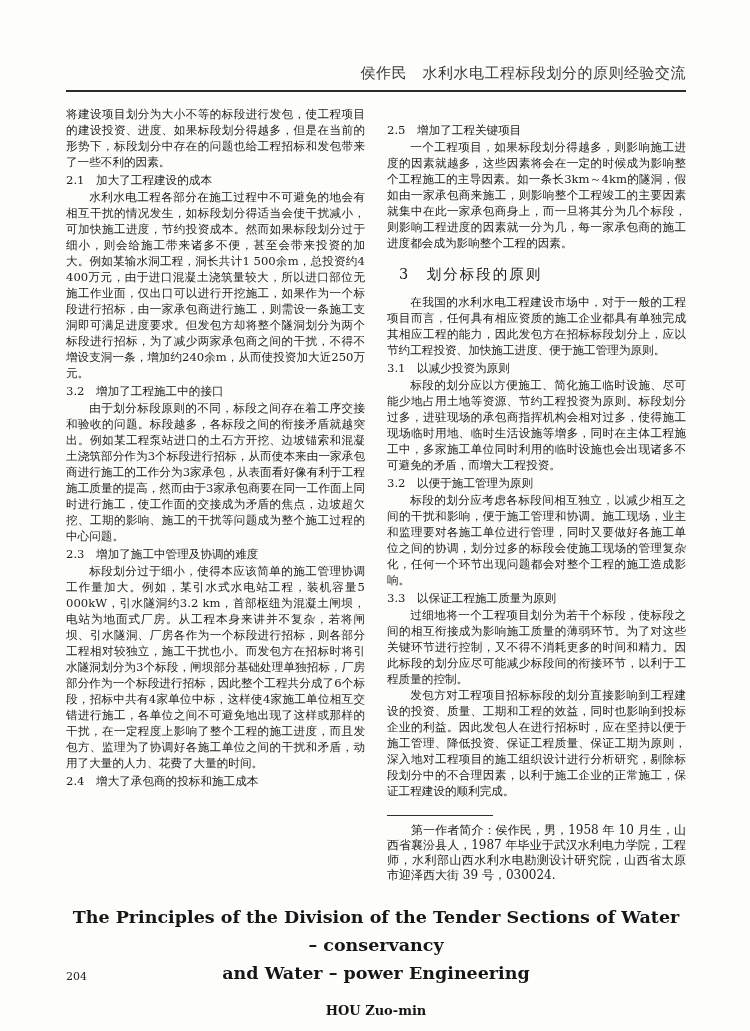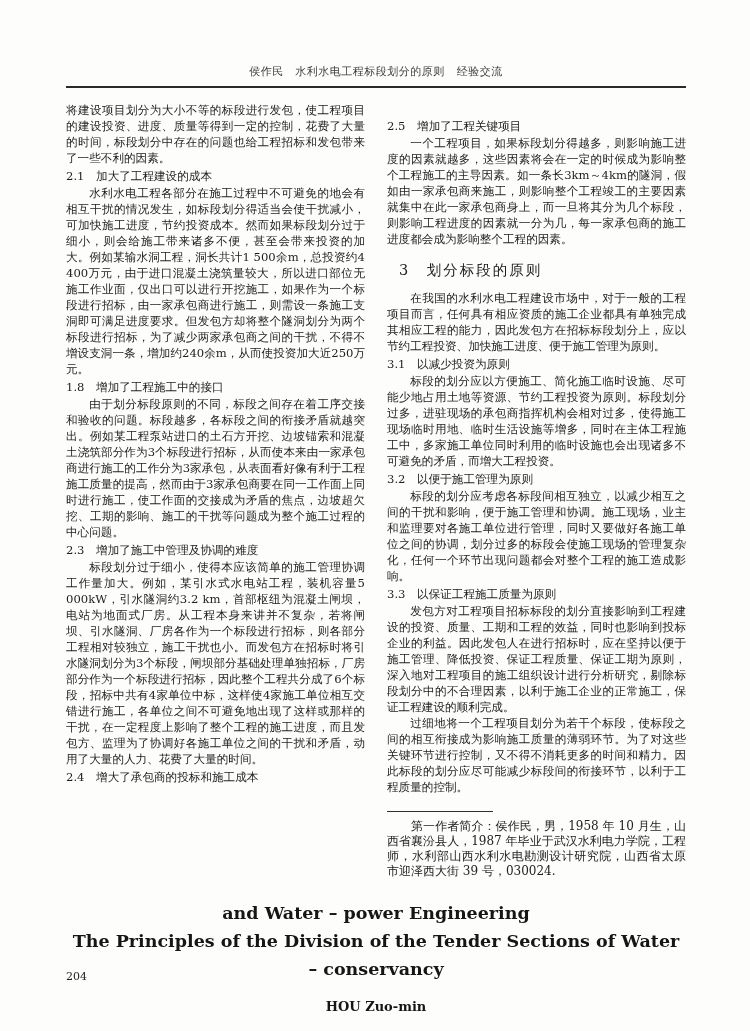--- a/index.html
+++ b/index.html
@@ -9,22 +9,22 @@
     margin:0 auto;
     background:#fdfdfb;
     font-family:"DejaVu Serif","Liberation Serif",serif;
     color:#1d1d1d;
     overflow:hidden;
     box-sizing:border-box;
   }
   .content { padding:64px 64px 0 66px; }
 
   .page-header {
-    display:flex; justify-content:center; align-items:baseline;
-    font-size:11px; color:#3b3b3b; letter-spacing:0.5px;gap:12px;
+    display:flex; justify-content:flex-end; align-items:baseline;
+    font-size:15px; color:#3b3b3b; letter-spacing:0.5px;
   }
   .header-rule {
     border:none; border-top:2px solid #2b2b2b;
     margin:7px 0 0 0;
   }
 
   .columns { display:flex; gap:22px; margin-top:14px; }
   .col { width:299px; }
 
   .col p {
@@ -75,52 +75,52 @@
 
     <div class="page-header">
       <span>侯作民　水利水电工程标段划分的原则</span>
       <span>经验交流</span>
     </div>
     <hr class="header-rule">
 
     <div class="columns">
 
       <div class="col">
-        <p style="text-indent:0;">将建设项目划分为大小不等的标段进行发包，使工程项目的建设投资、进度、质量等得到一定的控制，花费了大量的时间，标段划分中存在的问题也给工程招标和发包带来了一些不利的因素。</p>
+        <p style="text-indent:0;">将建设项目划分为大小不等的标段进行发包，使工程项目的建设投资、进度、如果标段划分得越多，但是在当前的形势下，标段划分中存在的问题也给工程招标和发包带来了一些不利的因素。</p>
         <div class="sub-heading">2.1　加大了工程建设的成本</div>
         <p>水利水电工程各部分在施工过程中不可避免的地会有相互干扰的情况发生，如标段划分得适当会使干扰减小，可加快施工进度，节约投资成本。然而如果标段划分过于细小，则会给施工带来诸多不便，甚至会带来投资的加大。例如某输水洞工程，洞长共计1 500余m，总投资约4 400万元，由于进口混凝土浇筑量较大，所以进口部位无施工作业面，仅出口可以进行开挖施工，如果作为一个标段进行招标，由一家承包商进行施工，则需设一条施工支洞即可满足进度要求。但发包方却将整个隧洞划分为两个标段进行招标，为了减少两家承包商之间的干扰，不得不增设支洞一条，增加约240余m，从而使投资加大近250万元。</p>
-        <div class="sub-heading">1.8　增加了工程施工中的接口</div>
+        <div class="sub-heading">3.2　增加了工程施工中的接口</div>
         <p>由于划分标段原则的不同，标段之间存在着工序交接和验收的问题。标段越多，各标段之间的衔接矛盾就越突出。例如某工程泵站进口的土石方开挖、边坡锚索和混凝土浇筑部分作为3个标段进行招标，从而使本来由一家承包商进行施工的工作分为3家承包，从表面看好像有利于工程施工质量的提高，然而由于3家承包商要在同一工作面上同时进行施工，使工作面的交接成为矛盾的焦点，边坡超欠挖、工期的影响、施工的干扰等问题成为整个施工过程的中心问题。</p>
         <div class="sub-heading">2.3　增加了施工中管理及协调的难度</div>
         <p>标段划分过于细小，使得本应该简单的施工管理协调工作量加大。例如，某引水式水电站工程，装机容量5 000kW，引水隧洞约3.2 km，首部枢纽为混凝土闸坝，电站为地面式厂房。从工程本身来讲并不复杂，若将闸坝、引水隧洞、厂房各作为一个标段进行招标，则各部分工程相对较独立，施工干扰也小。而发包方在招标时将引水隧洞划分为3个标段，闸坝部分基础处理单独招标，厂房部分作为一个标段进行招标，因此整个工程共分成了6个标段，招标中共有4家单位中标，这样使4家施工单位相互交错进行施工，各单位之间不可避免地出现了这样或那样的干扰，在一定程度上影响了整个工程的施工进度，而且发包方、监理为了协调好各施工单位之间的干扰和矛盾，动用了大量的人力、花费了大量的时间。</p>
         <div class="sub-heading">2.4　增大了承包商的投标和施工成本</div>
       </div>
 
       <div class="col">
         <div class="sub-heading" style="margin-top:16px;">2.5　增加了工程关键项目</div>
         <p>一个工程项目，如果标段划分得越多，则影响施工进度的因素就越多，这些因素将会在一定的时候成为影响整个工程施工的主导因素。如一条长3km～4km的隧洞，假如由一家承包商来施工，则影响整个工程竣工的主要因素就集中在此一家承包商身上，而一旦将其分为几个标段，则影响工程进度的因素就一分为几，每一家承包商的施工进度都会成为影响整个工程的因素。</p>
         <div class="section-heading">3　划分标段的原则</div>
         <p>在我国的水利水电工程建设市场中，对于一般的工程项目而言，任何具有相应资质的施工企业都具有单独完成其相应工程的能力，因此发包方在招标标段划分上，应以节约工程投资、加快施工进度、便于施工管理为原则。</p>
         <div class="sub-heading">3.1　以减少投资为原则</div>
         <p>标段的划分应以方便施工、简化施工临时设施、尽可能少地占用土地等资源、节约工程投资为原则。标段划分过多，进驻现场的承包商指挥机构会相对过多，使得施工现场临时用地、临时生活设施等增多，同时在主体工程施工中，多家施工单位同时利用的临时设施也会出现诸多不可避免的矛盾，而增大工程投资。</p>
         <div class="sub-heading">3.2　以便于施工管理为原则</div>
         <p>标段的划分应考虑各标段间相互独立，以减少相互之间的干扰和影响，便于施工管理和协调。施工现场，业主和监理要对各施工单位进行管理，同时又要做好各施工单位之间的协调，划分过多的标段会使施工现场的管理复杂化，任何一个环节出现问题都会对整个工程的施工造成影响。</p>
         <div class="sub-heading">3.3　以保证工程施工质量为原则</div>
+        <p>过细地将一个工程项目划分为若干个标段，使标段之间的相互衔接成为影响施工质量的薄弱环节。为了对这些关键环节进行控制，又不得不消耗更多的时间和精力。因此标段的划分应尽可能减少标段间的衔接环节，以利于工程质量的控制。</p>
         <p>发包方对工程项目招标标段的划分直接影响到工程建设的投资、质量、工期和工程的效益，同时也影响到投标企业的利益。因此发包人在进行招标时，应在坚持以便于施工管理、降低投资、保证工程质量、保证工期为原则，深入地对工程项目的施工组织设计进行分析研究，剔除标段划分中的不合理因素，以利于施工企业的正常施工，保证工程建设的顺利完成。</p>
-        <p>过细地将一个工程项目划分为若干个标段，使标段之间的相互衔接成为影响施工质量的薄弱环节。为了对这些关键环节进行控制，又不得不消耗更多的时间和精力。因此标段的划分应尽可能减少标段间的衔接环节，以利于工程质量的控制。</p>
         <hr class="bio-divider">
         <div class="author-bio">第一作者简介：侯作民，男，1958 年 10 月生，山西省襄汾县人，1987 年毕业于武汉水利电力学院，工程师，水利部山西水利水电勘测设计研究院，山西省太原市迎泽西大街 39 号，030024.</div>
       </div>
 
     </div>
 
     <div class="english-section">
       <div class="en-title">
+        <div>The Principles of the Division of the Tender Sections of Water – conservancy</div>
         <div>and Water – power Engineering</div>
-        <div>The Principles of the Division of the Tender Sections of Water – conservancy</div>
       </div>
       <div class="en-author">HOU Zuo-min</div>
       <p class="en-abstract"><span class="bold-label">ABSTRACT:</span><span> This paper analyses the problems existing in the division of the tender sections of water – conservancy and water – power engineering, and points out that the division of the tender sections of the engineering project should connect with the actual situation of the engineering in order to reduce investment, be easy to manage the construction, and guarantee the construction quality of the engineering.</span></p>
 
     </div>
 
   </div>
 
   <div class="page-number">204</div>
 </div>

